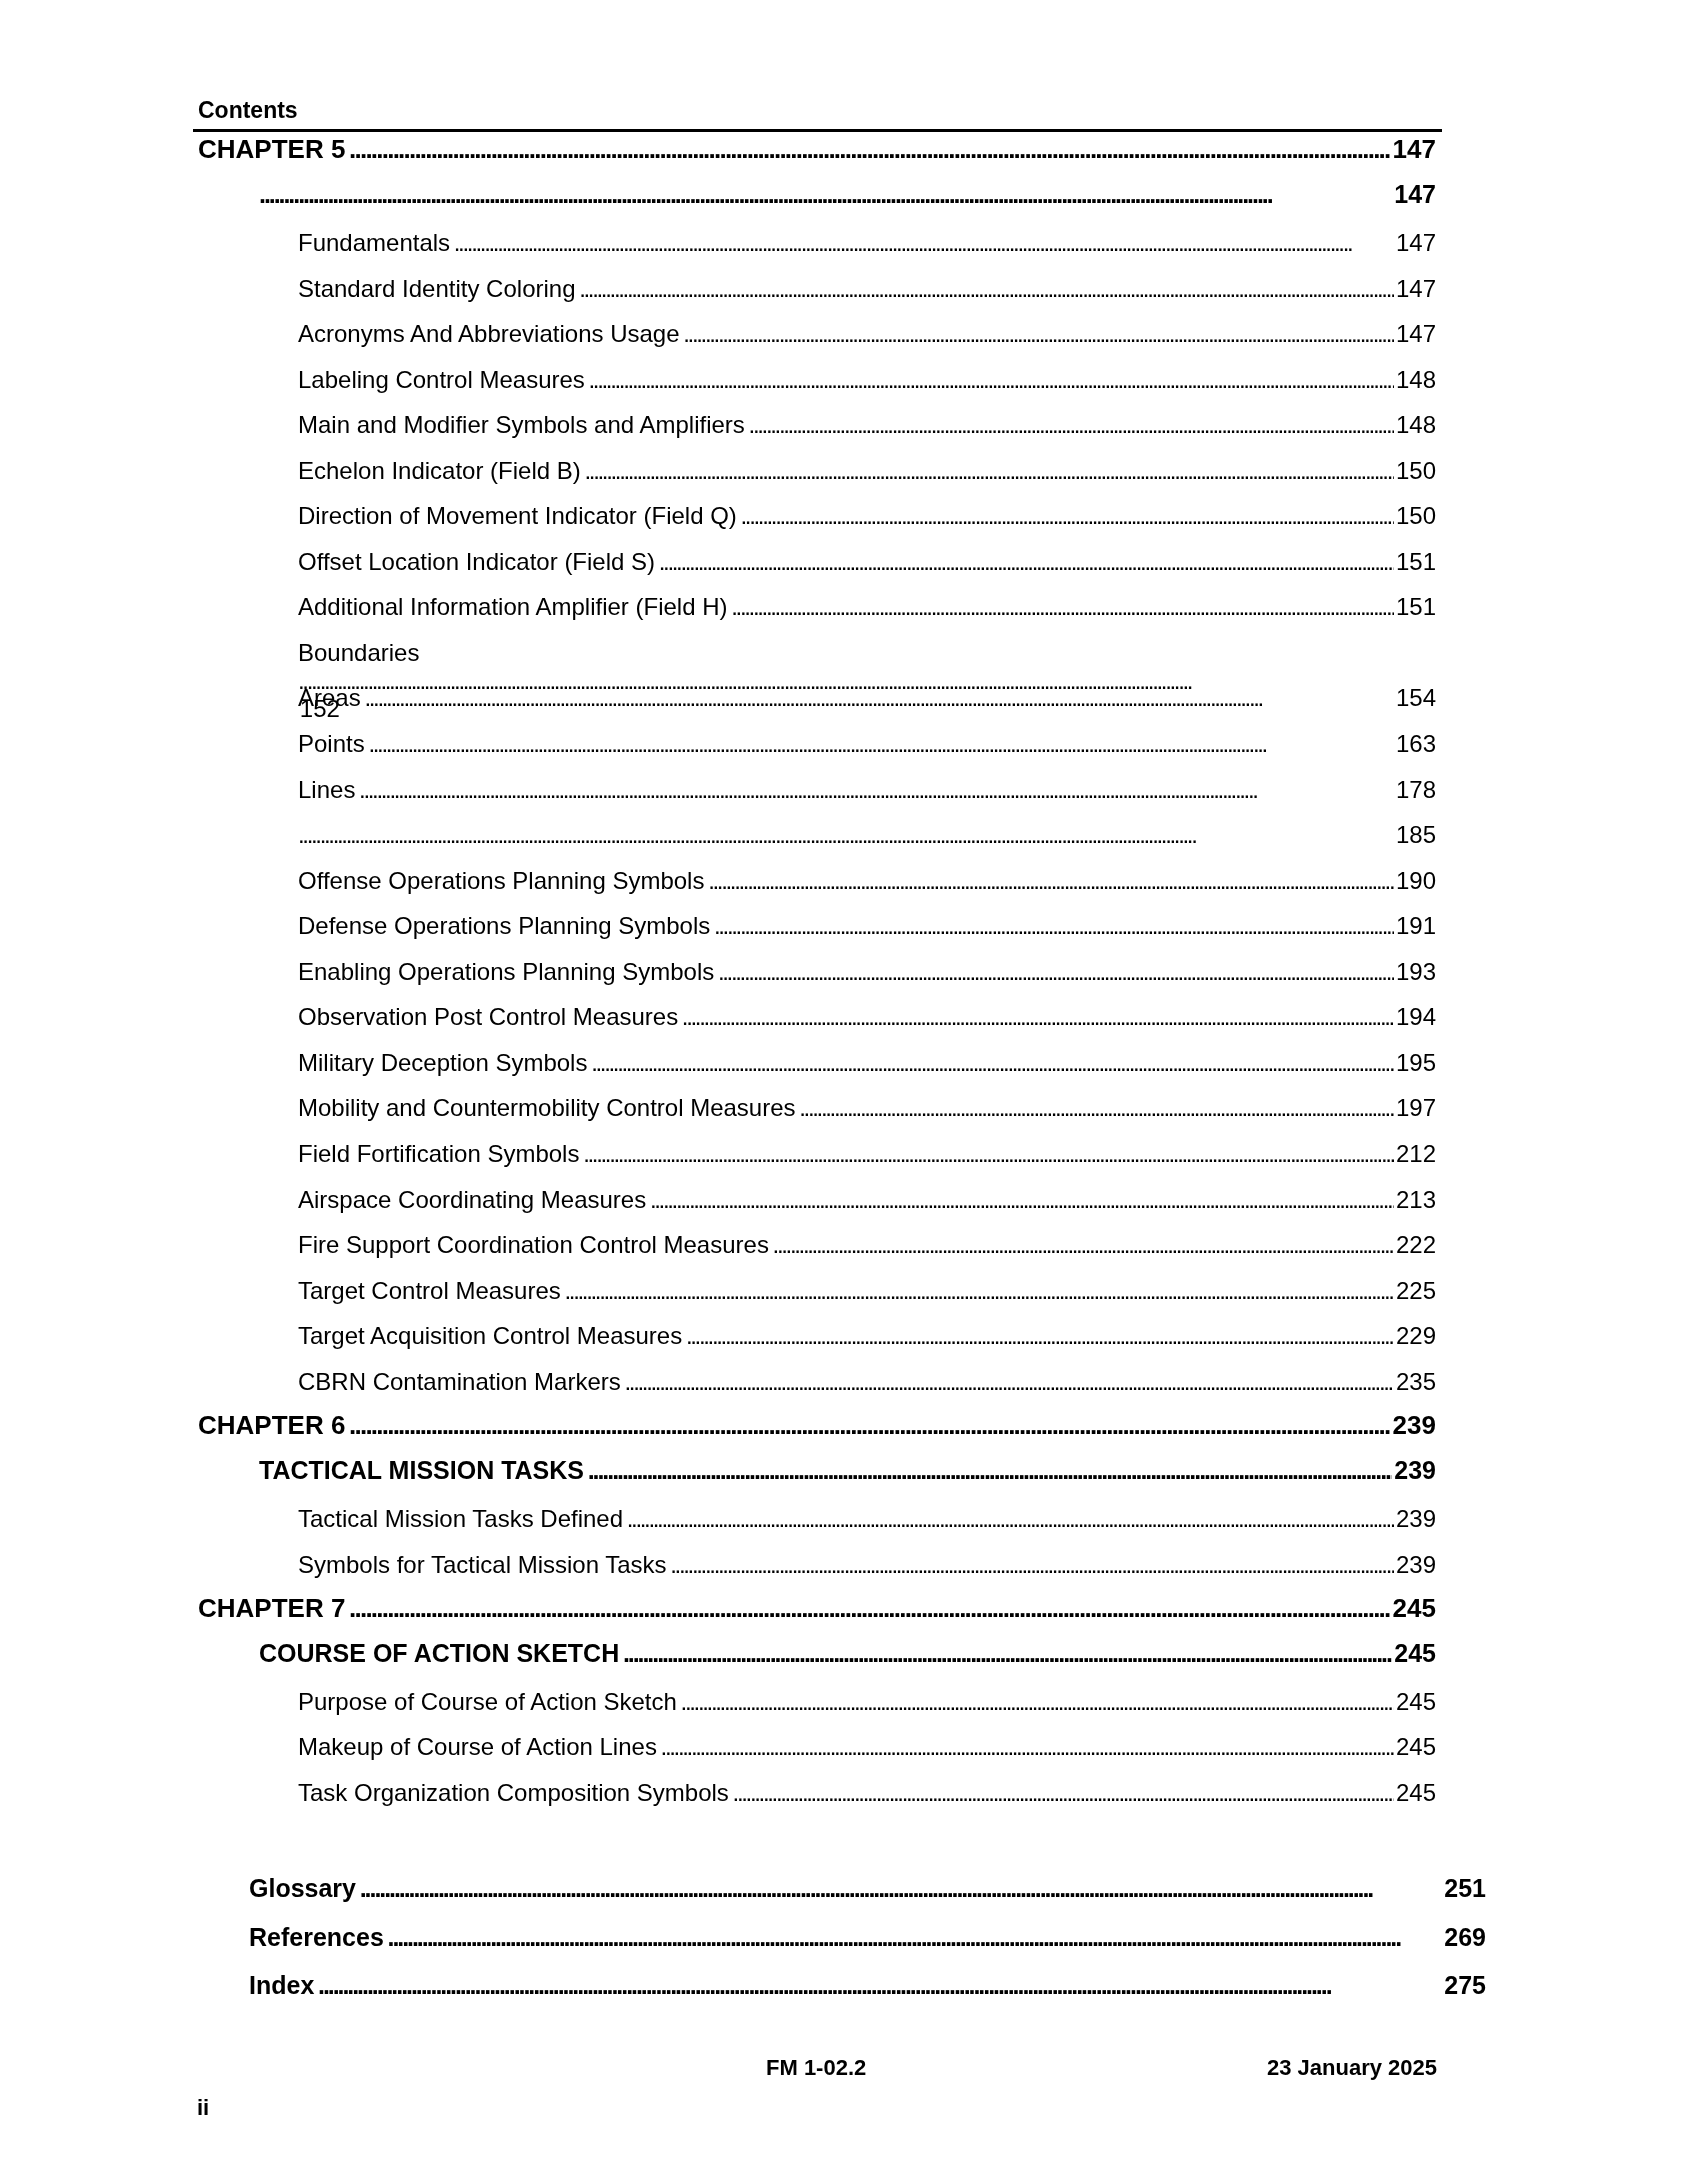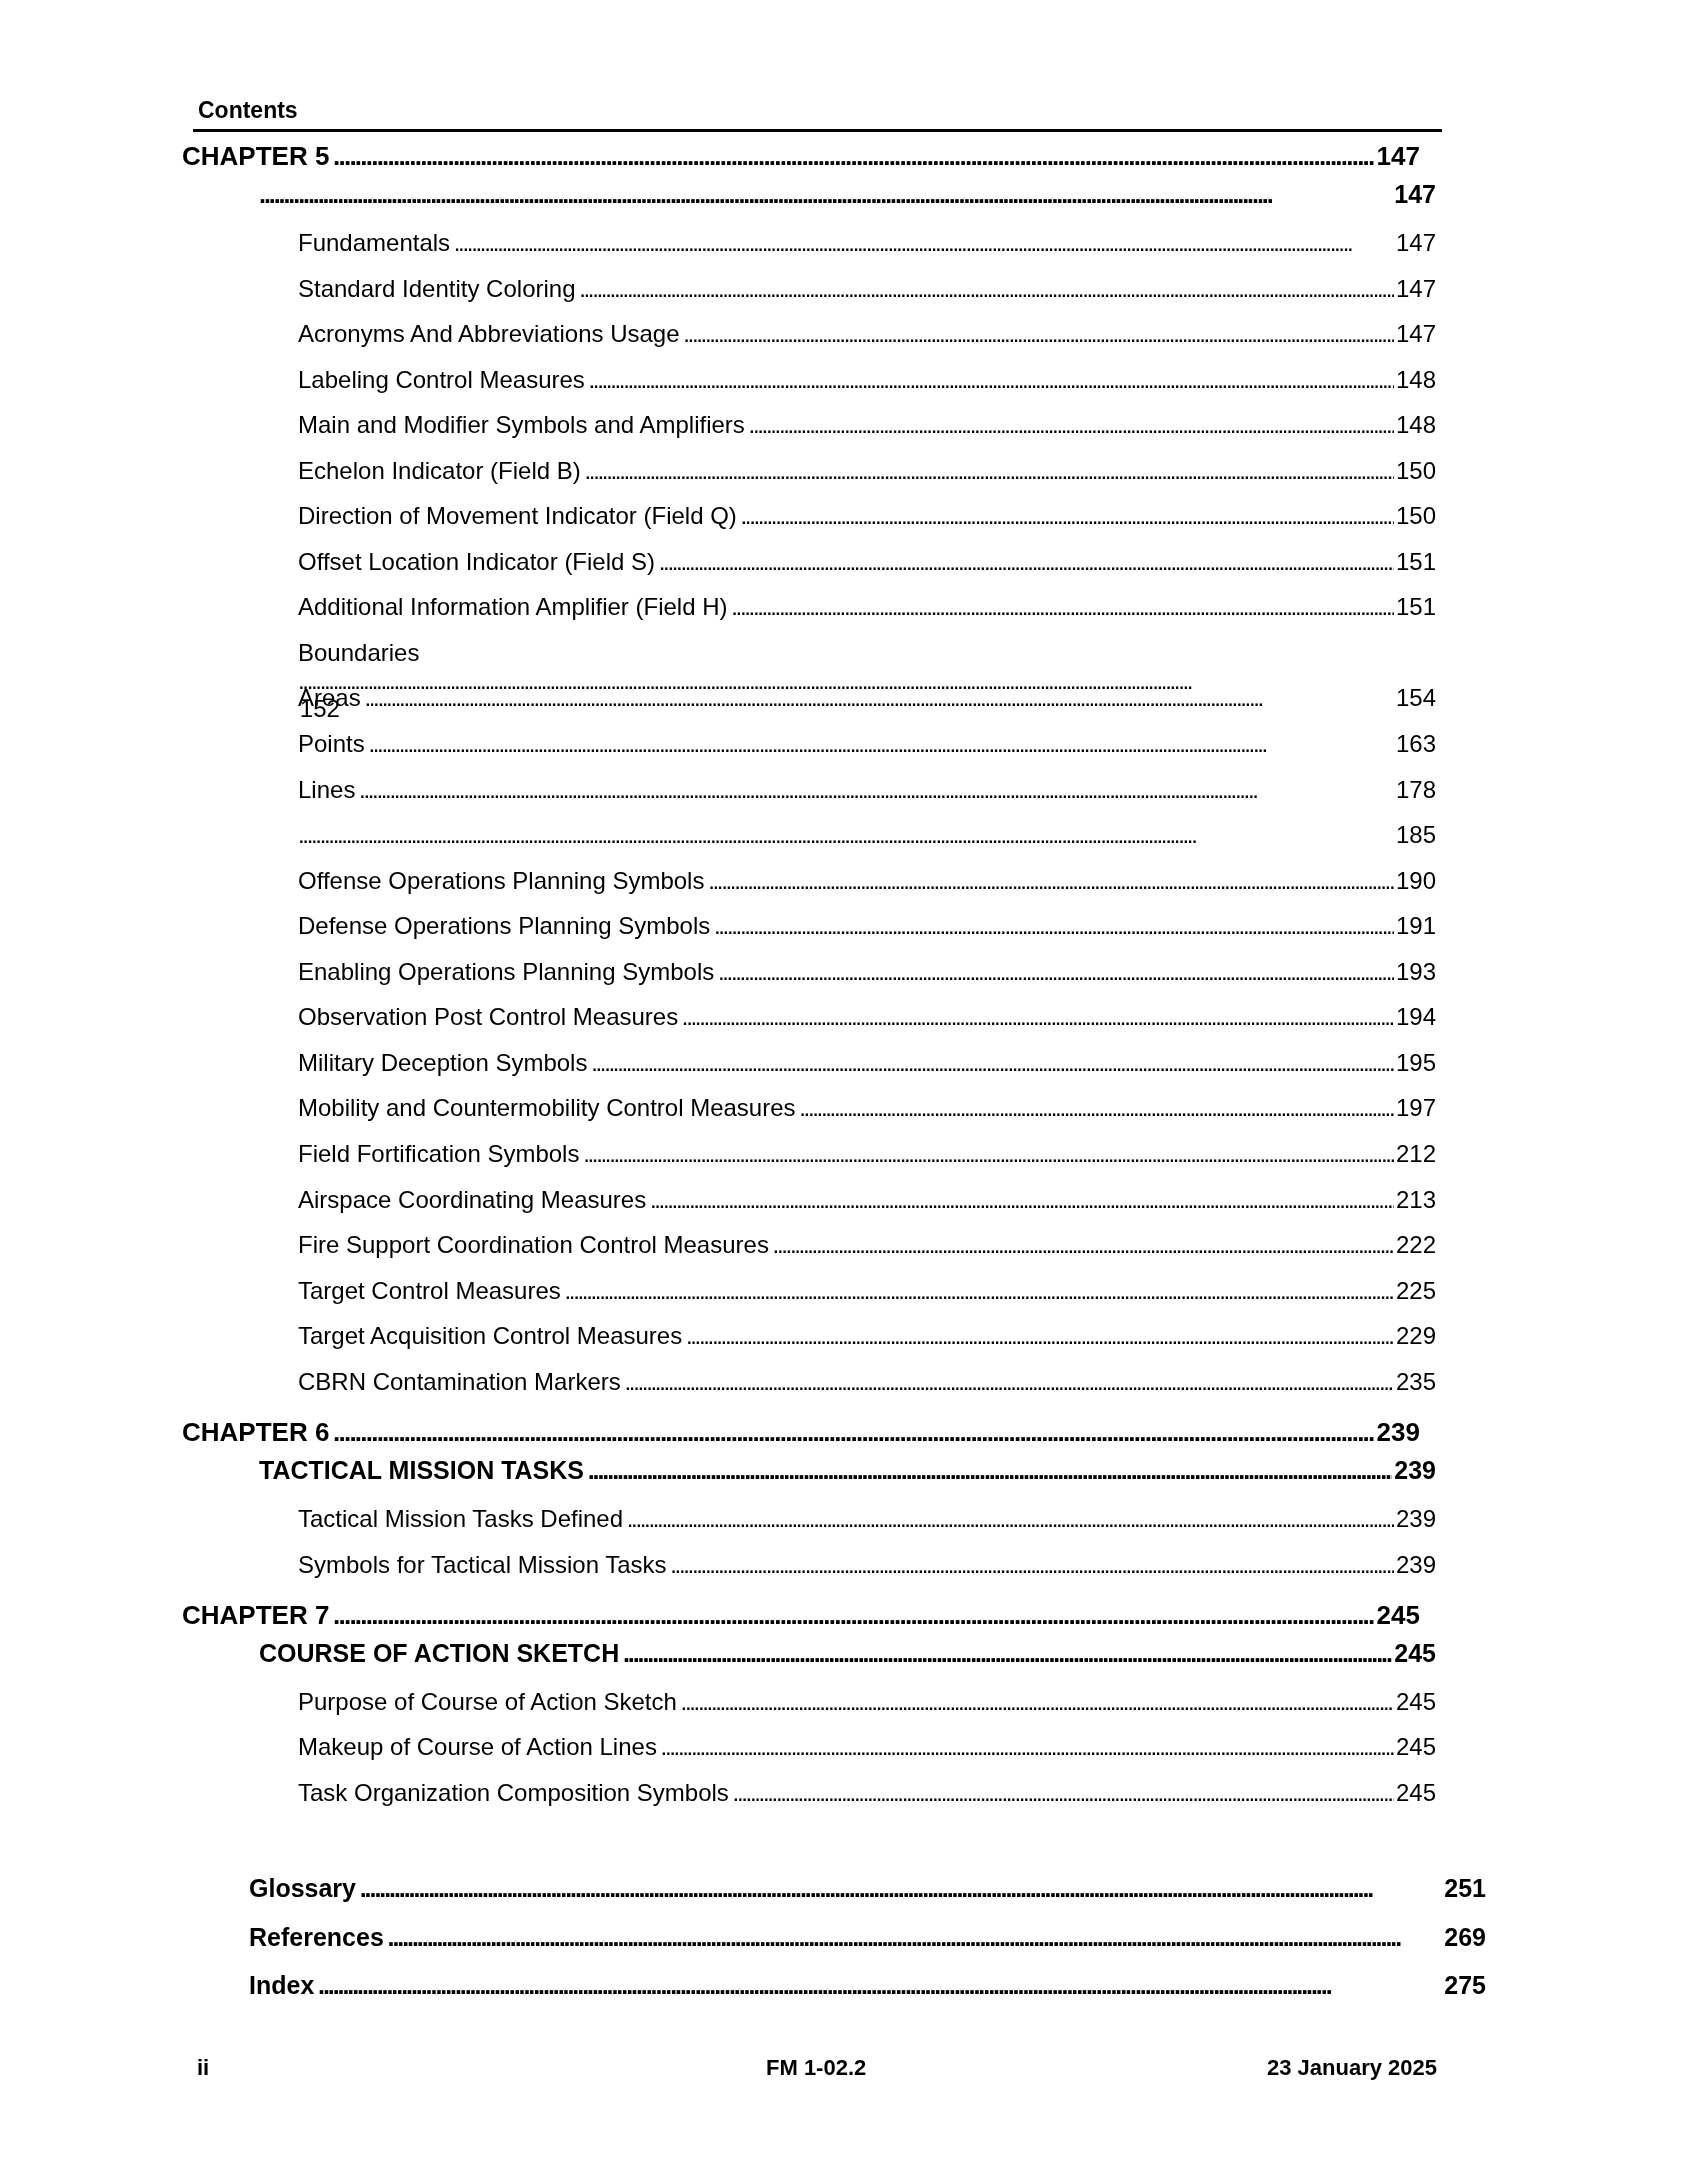--- a/index.html
+++ b/index.html
@@ -6,26 +6,26 @@
   body { width: 1686px; height: 2182px; position: relative; overflow: hidden;
          font-family: "Liberation Sans", sans-serif; color: #000; }
   .page-header { position: absolute; left: 198px; top: 97px; font-size: 23px; font-weight: bold; line-height: 27.5px; }
   .header-rule { position: absolute; left: 193px; top: 129px; width: 1249px; height: 2.8px; background: #000; }
   .toc { position: absolute; left: 0; top: 0; width: 1686px; }
   .row { position: absolute; display: flex; align-items: baseline; white-space: nowrap; overflow: hidden; }
   .row .label { flex: 0 0 auto; padding-right: 3.7px; }
   .row .leader { flex: 1 1 auto; overflow: hidden; letter-spacing: 2px; }
   .row .leader::before { content: ". . . . . . . . . . . . . . . . . . . . . . . . . . . . . . . . . . . . . . . . . . . . . . . . . . . . . . . . . . . . . . . . . . . . . . . . . . . . . . . . . . . . . . . . . . . . . . . . . . . . . . . . . . . . . . . . . . . . . . . . . . . . . . . . . . . . . . . . . . . . . . . . . . . . . . . . . . . . . . . . . . . . . . . . . . . . . . . . . . . . . . . . . . . . . . . . . . . . . . . . . . . . . . ."; letter-spacing: -4.5px; }
   .row .page { flex: 0 0 auto; padding-left: 1.8px; }
-  .row.chapter { font-weight: bold; font-size: 26px; left: 182px; width: 1238px; margin-top: 7px; }
+  .row.chapter { font-weight: bold; font-size: 26px; left: 198px; width: 1238px; }
   .row.section { font-weight: bold; font-size: 25px; left: 259px; width: 1177px; }
   .row.item { font-weight: normal; font-size: 24px; left: 298px; width: 1138px; }
   .row.back { font-weight: bold; font-size: 25px; left: 249px; width: 1237px; }
   .footer { position: absolute; top: 2054px; font-size: 22px; font-weight: bold; line-height: 27.5px; }
-  .footer-left { left: 197px; }
+  .footer-left { left: 197px; margin-top: 40px; }
   .footer-center { left: 766px; }
   .footer-right { right: 249px; }
 </style>
 </head>
 <body>
 
 <div class="page-header">Contents</div>
 <div class="header-rule"></div>
 
 <div class="toc" id="toc">

